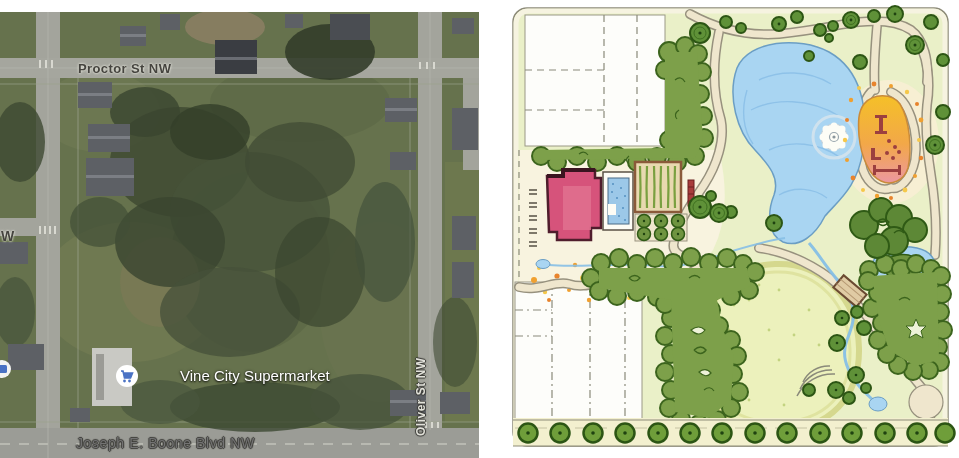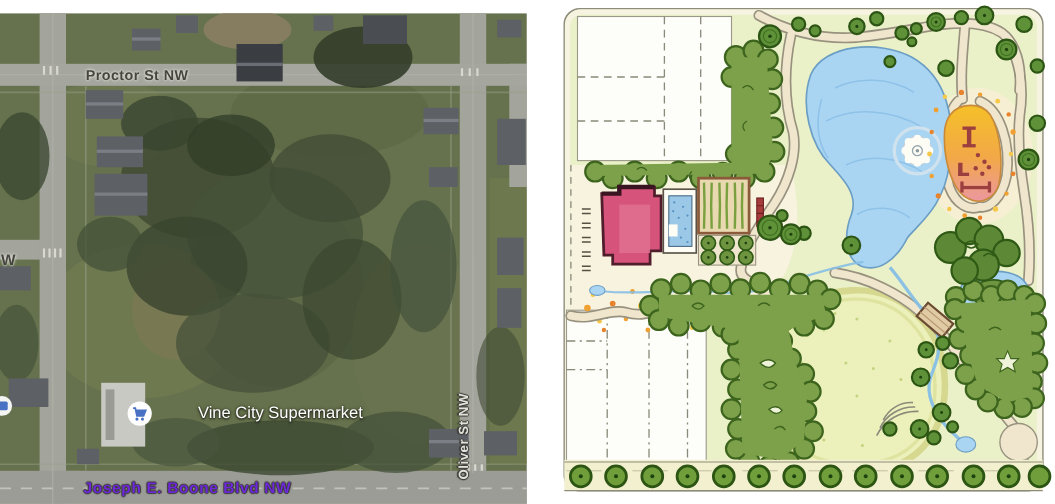--- a/index.html
+++ b/index.html
@@ -3,21 +3,21 @@
 <meta charset="utf-8">
 <style>
   html,body{margin:0;padding:0;background:#ffffff;}
   .stage{position:relative;width:959px;height:458px;overflow:hidden;background:#ffffff;
          font-family:"Liberation Sans", sans-serif;}
   .map-panel{position:absolute;left:0;top:12px;width:479px;height:458px;}
   .plan-panel{position:absolute;left:479px;top:0;width:480px;height:458px;background:#ffffff;}
   .map-label{position:absolute;white-space:nowrap;pointer-events:none;}
   .lbl-dark{color:#45443f;font-size:13px;font-weight:700;letter-spacing:.4px;
             text-shadow:0 0 3px rgba(235,235,225,.9),0 0 2px rgba(235,235,225,.9);}
-  .lbl-light{color:#6d28d9;font-size:14px;font-weight:700;letter-spacing:.6px;
+  .lbl-light{color:#737373;font-size:14px;font-weight:400;letter-spacing:.6px;
              text-shadow:0 1px 1px #3a3a36,0 -1px 1px #3a3a36,1px 0 1px #3a3a36,-1px 0 1px #3a3a36;}
   .lbl-poi{color:#ffffff;font-size:15px;font-weight:400;
            text-shadow:0 1px 2px rgba(0,0,0,.85),0 0 3px rgba(0,0,0,.6);margin-left:38px;}
   .lbl-vert{transform:rotate(-90deg);transform-origin:left bottom;
             color:#e2e2da;font-size:12px;font-weight:700;letter-spacing:.5px;
             text-shadow:0 1px 1px #3a3a36,0 -1px 1px #3a3a36,1px 0 1px #3a3a36,-1px 0 1px #3a3a36;}
   svg{display:block;}
 </style>
 </head>
 <body>

